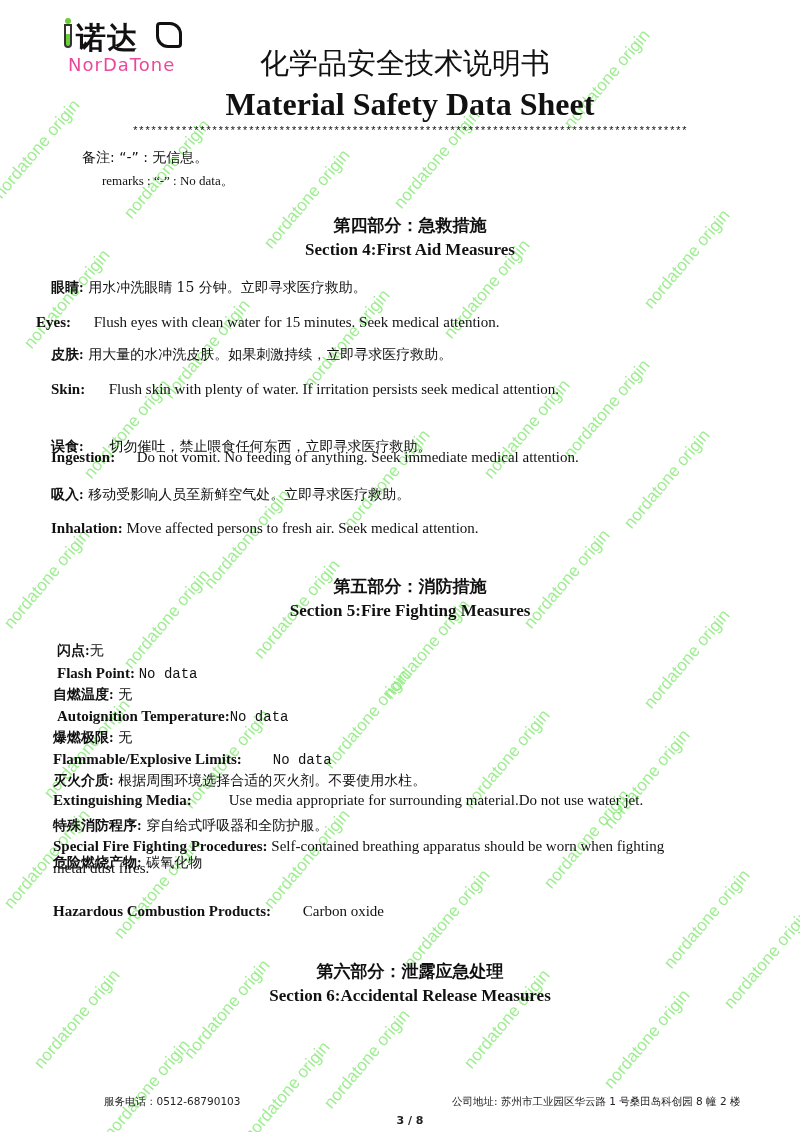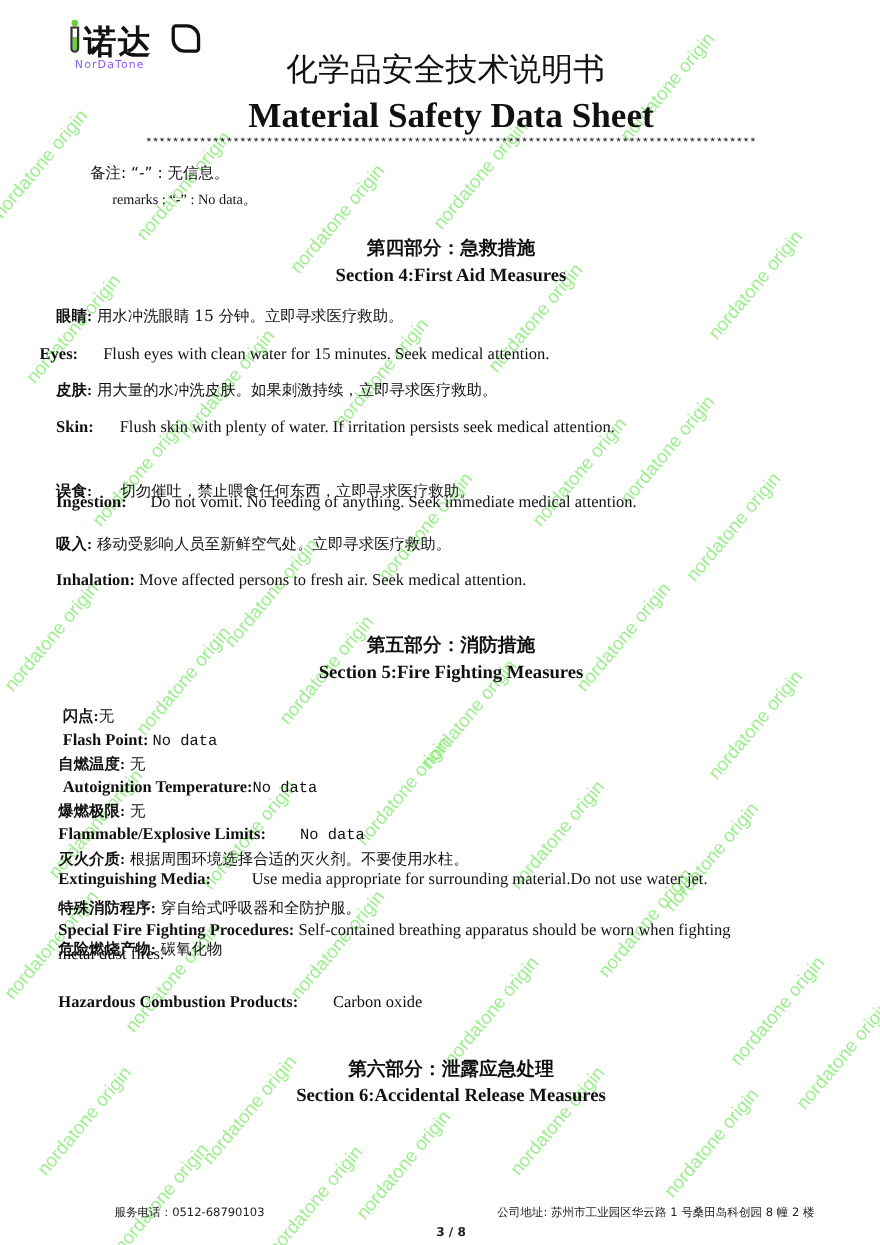--- a/index.html
+++ b/index.html
@@ -3,21 +3,21 @@
 <meta charset="utf-8">
 <style>
   html, body { margin: 0; padding: 0; background: #ffffff; }
   body { width: 800px; height: 1132px; position: relative; overflow: hidden; font-family: "Liberation Serif", "DejaVu Serif", serif; color: #111; }
   .abs { position: absolute; white-space: nowrap; }
   .logo { left: 64px; top: 18px; width: 120px; height: 52px; }
   .logo-cn { position: absolute; left: 6px; top: 0; font-family: "DejaVu Sans", sans-serif; font-weight: bold; font-size: 30px; letter-spacing: 1px; color: #111; }
   .logo-tube { position: absolute; left: 0; top: 6px; width: 8px; height: 24px; border: 2px solid #333; border-radius: 0 0 5px 5px; background: linear-gradient(#fff 40%, #6ccf3a 40%); box-sizing: border-box; }
   .logo-dot { position: absolute; left: 1px; top: 0px; width: 6px; height: 6px; border-radius: 50%; background: #6ccf3a; }
   .logo-mark { position: absolute; left: 92px; top: 4px; width: 26px; height: 26px; border: 3px solid #111; border-radius: 4px 12px 4px 12px; box-sizing: border-box; }
-  .logo-en { position: absolute; left: 4px; top: 36px; font-family: "DejaVu Sans", sans-serif; font-size: 10px; letter-spacing: 1px; color: #8b5cf6; }
+  .logo-en { position: absolute; left: 4px; top: 36px; font-family: "DejaVu Sans", sans-serif; font-size: 18px; letter-spacing: 1px; color: #ec4899; }
   .title-cn { left: 0; width: 810px; top: 44px; text-align: center; font-family: "DejaVu Serif", serif; font-size: 29px; }
   .title-en { left: 0; width: 820px; top: 86px; text-align: center; font-weight: bold; font-size: 32px; }
   .stars { left: 132px; top: 125px; width: 556px; overflow: hidden; font-size: 11px; letter-spacing: -0.5px; font-family: "Liberation Mono", monospace; }
   .remark-cn { left: 82px; top: 149px; font-size: 14px; font-family: "DejaVu Sans", sans-serif; }
   .remark-en { left: 78px; top: 172px; font-size: 13px; margin-left: 24px; }
   .sec-cn { font-family: "DejaVu Sans", sans-serif; font-weight: bold; font-size: 17px; text-align: center; }
   .sec-en { font-weight: bold; font-size: 17px; text-align: center; }
   .cn { font-family: "DejaVu Serif", serif; font-size: 14px; }
   .cn b { font-family: Liberation Serif, serif; margin-top: 24px; }
   .en { font-size: 15px; }

